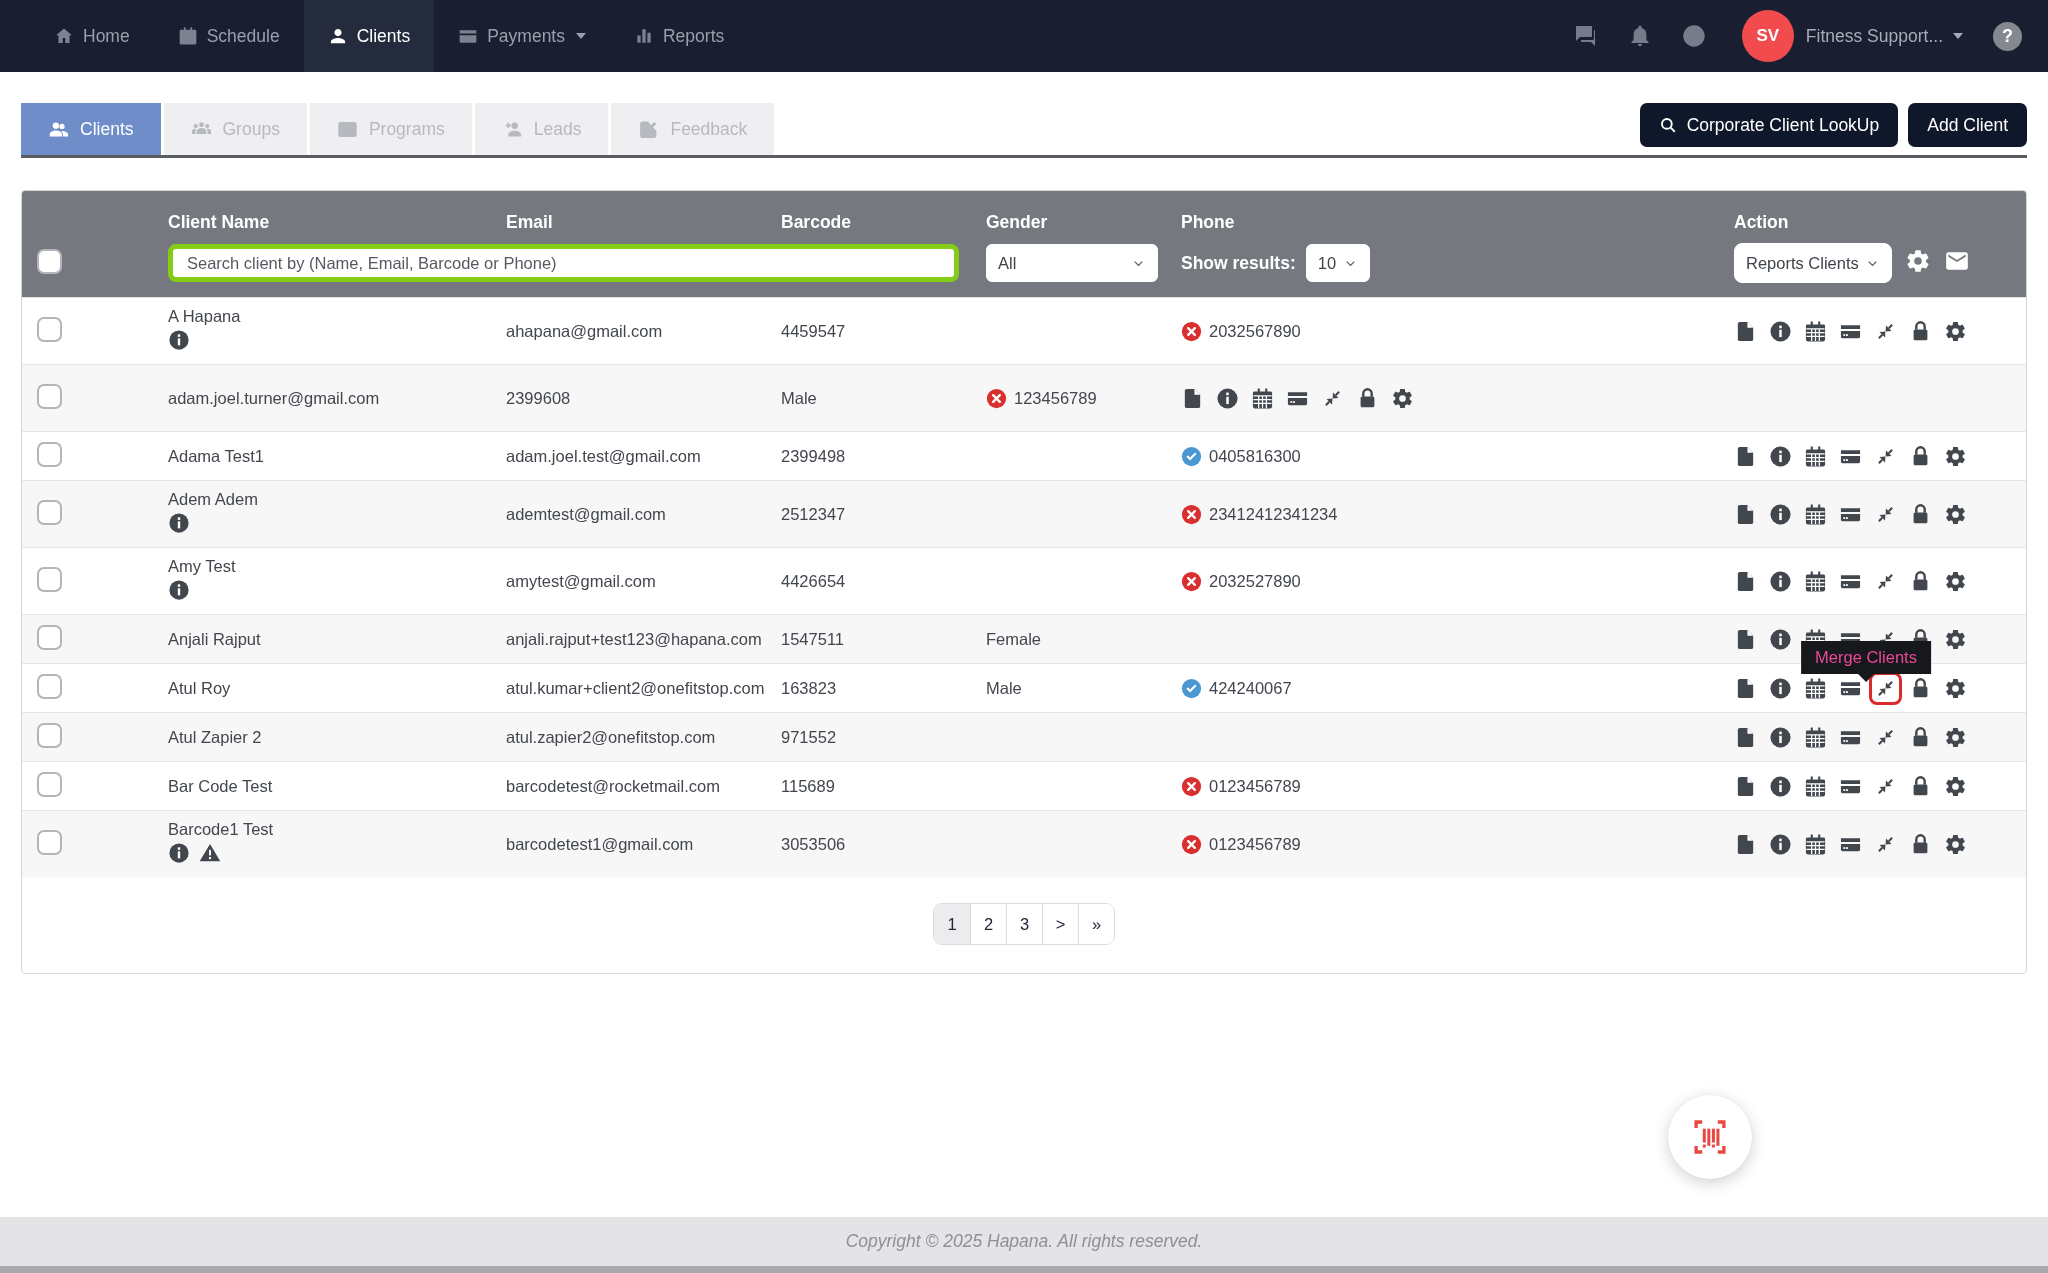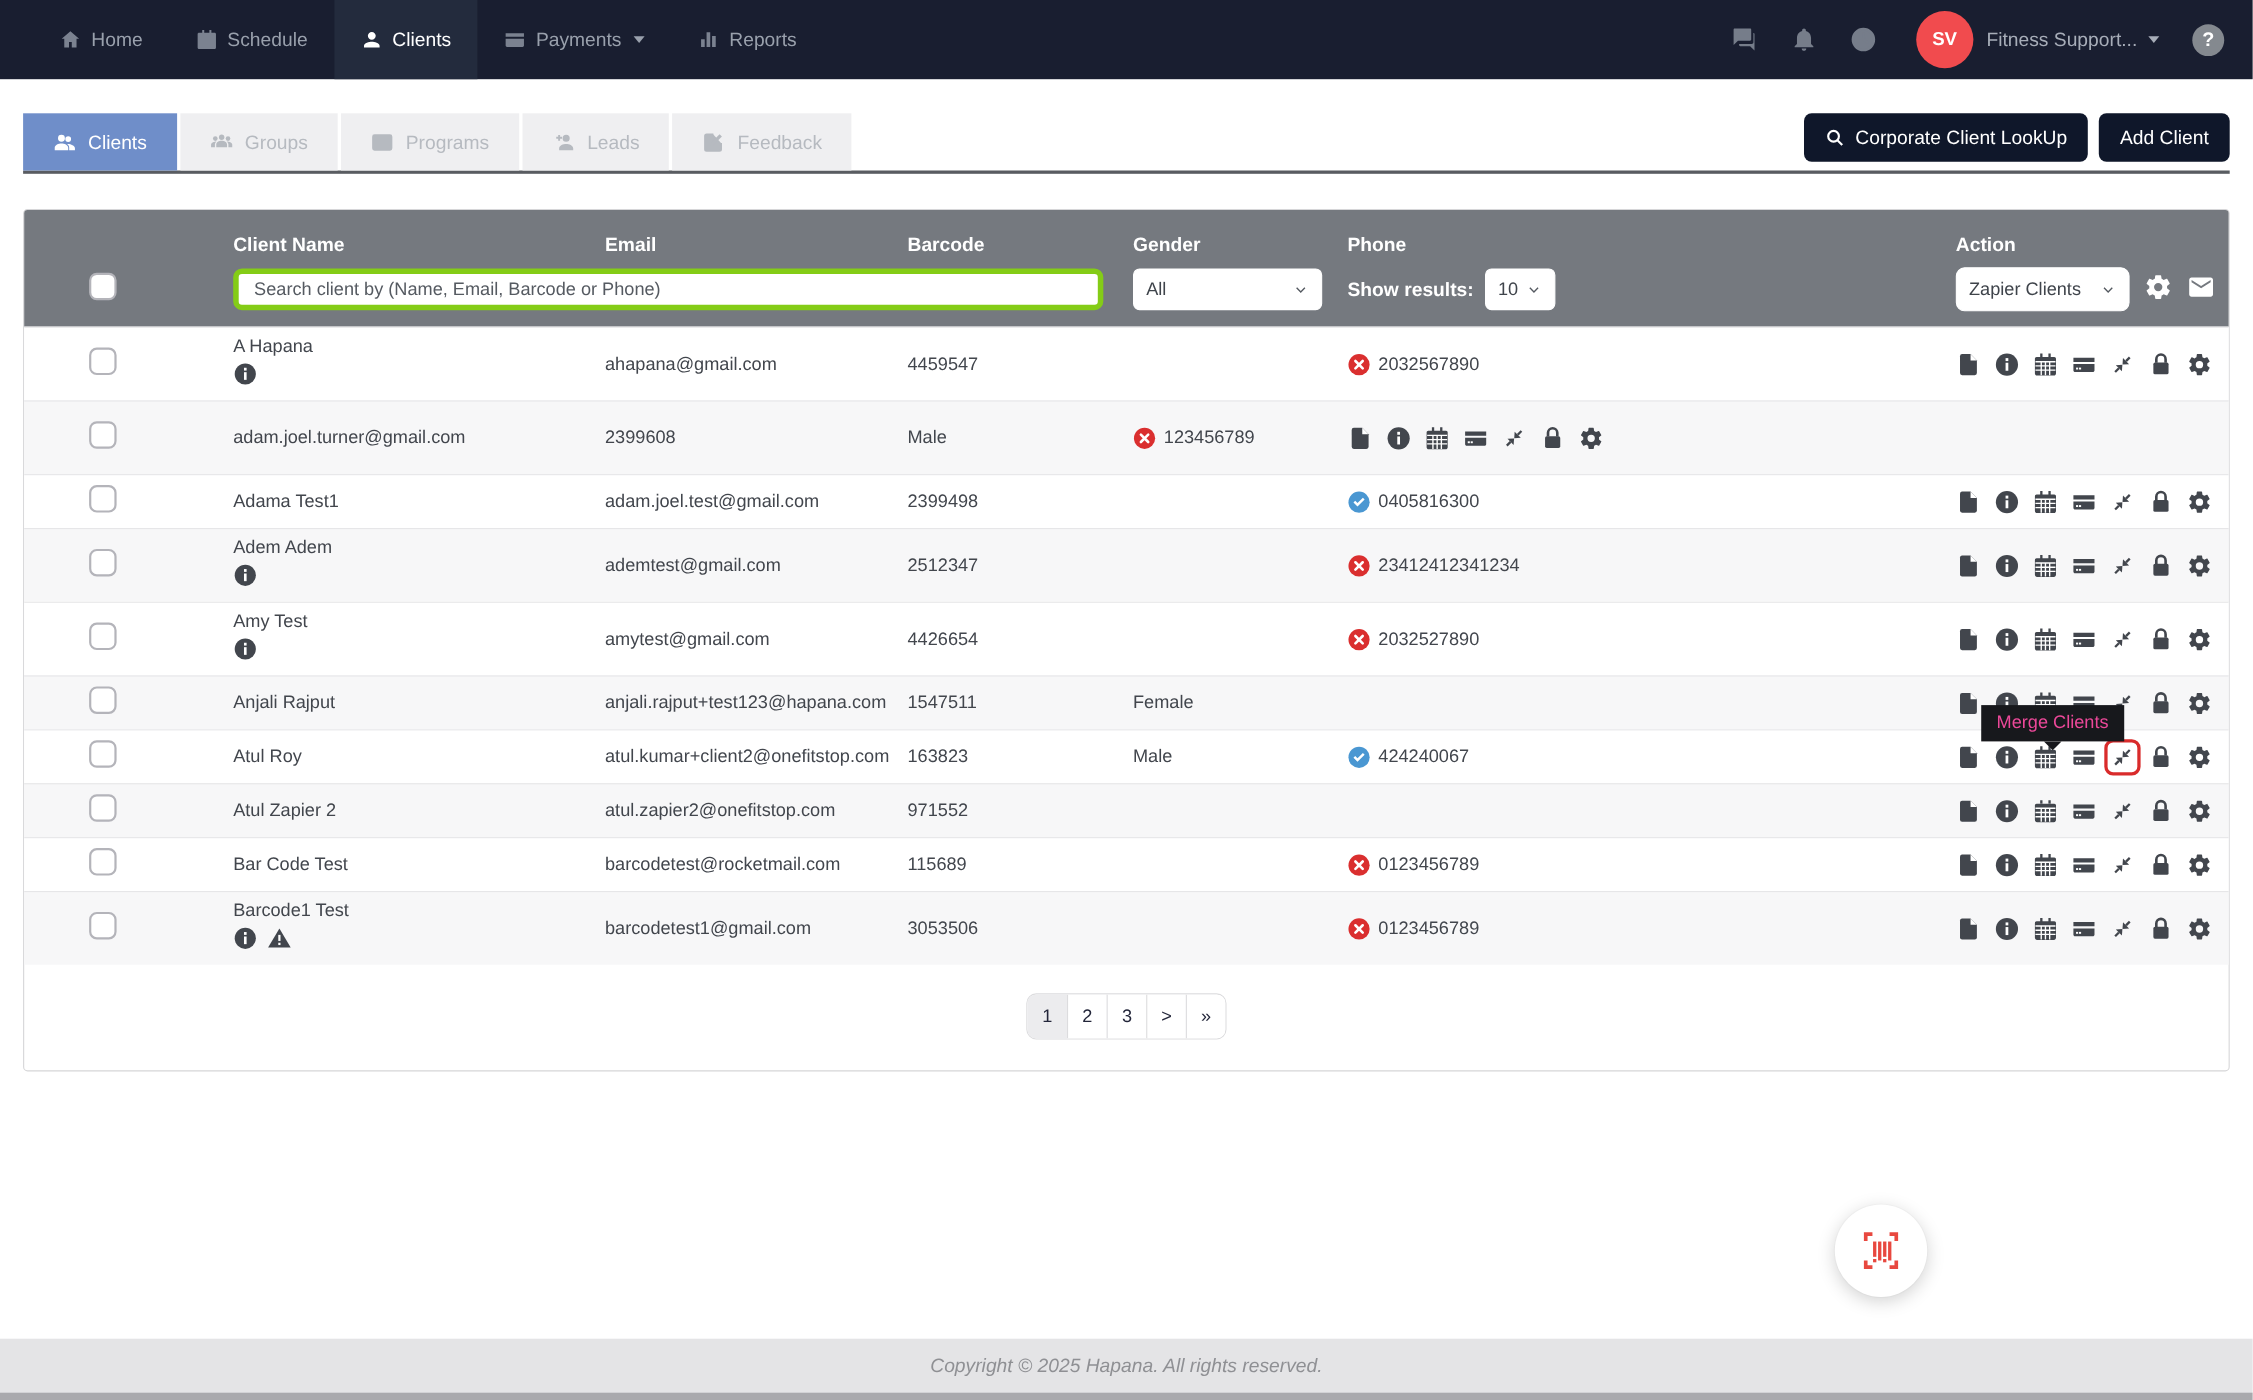--- a/index.html
+++ b/index.html
@@ -25,21 +25,21 @@
   .tab { height:52px; padding:0 27px; display:flex; align-items:center; gap:11px; background:#efeff1; color:#b6bac0; font-size:17.5px; margin-right:3px; cursor:pointer; }
   .tab svg { width:21px; height:21px; fill:#b6bac0; }
   .tab.active { background:#6f8ec9; color:#fff; }
   .tab.active svg { fill:#fff; }
   .toolbar { margin-left:auto; display:flex; gap:10px; align-self:flex-start; }
   .btn-dark { height:44px; background:#0f172a; color:#fff; border:none; border-radius:7px; font-size:17.5px; font-family:inherit; padding:0 19px; display:flex; align-items:center; gap:10px; cursor:pointer; }
   .btn-dark svg { width:18px; height:18px; stroke:#fff; fill:none; stroke-width:2.6; }
 
   
   .panel { margin:32px 21px 0 21px; border:1px solid #d6d6d8; border-radius:4px; position:relative; background:#fff; }
-  .grid { display:grid; grid-template-columns:146px 338px 275px 205px 195px 553px 1fr;padding-left:44px; }
+  .grid { display:grid; grid-template-columns:146px 338px 275px 205px 195px 553px 1fr; }
   .thead { background:#75797f; color:#fff; border-radius:3px 3px 0 0; }
   .hrow { height:44px; align-items:end; font-weight:bold; font-size:17.5px; padding-top:6px; }
   .hrow .hcell { padding-bottom:2px; }
   .frow { height:62px; align-items:center; padding-bottom:6px; }
   .checkbox { width:25px; height:25px; border:2px solid #b4b4ba; border-radius:7px; background:#fff; display:inline-block; cursor:pointer; }
   .ccell { padding-left:15px; }
   .search-input { grid-column:2/5; height:38px; margin-right:27px; border:5px solid #84cc16; border-radius:8px; padding:0 14px; font-size:16.5px; font-family:inherit; color:#3f444b; }
   .search-input::placeholder { color:#555a61; }
   .fakeselect { height:38px; background:#fff; border:1px solid #fff; border-radius:6px; display:flex; align-items:center; justify-content:space-between; padding:0 11px; font-size:16.5px; color:#3f444b; cursor:pointer; }
   .fakeselect svg { width:15px; height:15px; stroke:#555a61; fill:none; stroke-width:2; }
@@ -227,21 +227,21 @@
         <span class="results-label">Show results:</span>
         <div class="fakeselect results-select">
           <span>10</span>
           <svg viewBox="0 0 24 24">
               <path d="M6 9l6 6 6-6"></path>
             </svg>
         </div>
       </div>
       <div class="actionf-cell">
         <div class="fakeselect actionf-select">
-          <span>Zapier Clients</span>
+          <span>Reports Clients</span>
           <svg viewBox="0 0 24 24">
               <path d="M6 9l6 6 6-6"></path>
             </svg>
         </div>
         <span class="white-icon">
           <svg viewBox="0 0 24 24">
               <path d="M19.4 13c.04-.33.06-.66.06-1s-.02-.67-.06-1l2.1-1.65c.19-.15.24-.42.12-.64l-2-3.46c-.12-.22-.38-.3-.6-.22l-2.48 1c-.52-.4-1.08-.73-1.7-.98l-.37-2.65A.49.49 0 0 0 14 2h-4c-.25 0-.46.18-.5.42l-.37 2.65c-.62.25-1.18.58-1.7.98l-2.48-1c-.22-.08-.48 0-.6.22l-2 3.46c-.12.22-.07.49.12.64L4.57 11c-.04.33-.07.66-.07 1s.03.67.07 1l-2.1 1.65c-.19.15-.24.42-.12.64l2 3.46c.12.22.38.3.6.22l2.48-1c.52.4 1.08.73 1.7.98l.37 2.65c.04.24.25.42.5.42h4c.25 0 .46-.18.5-.42l.37-2.65c.62-.25 1.18-.58 1.7-.98l2.48 1c.22.08.48 0 .6-.22l2-3.46c.12-.22.07-.49-.12-.64L19.4 13zM12 15.5a3.5 3.5 0 1 1 0-7 3.5 3.5 0 0 1 0 7z"></path>
             </svg>
         </span>
         <span class="white-icon">

